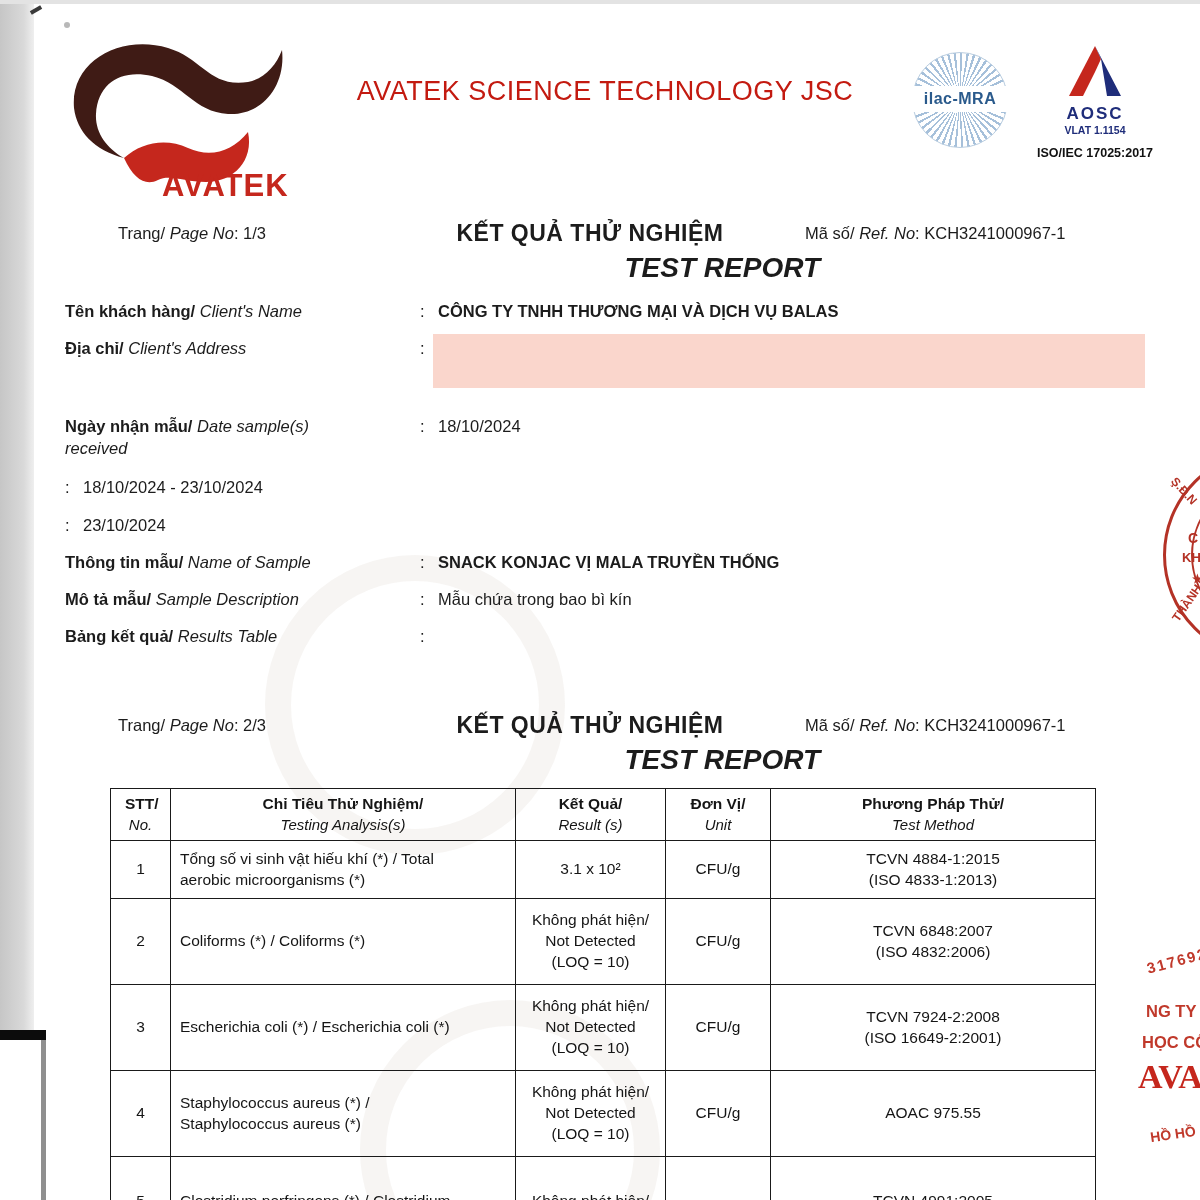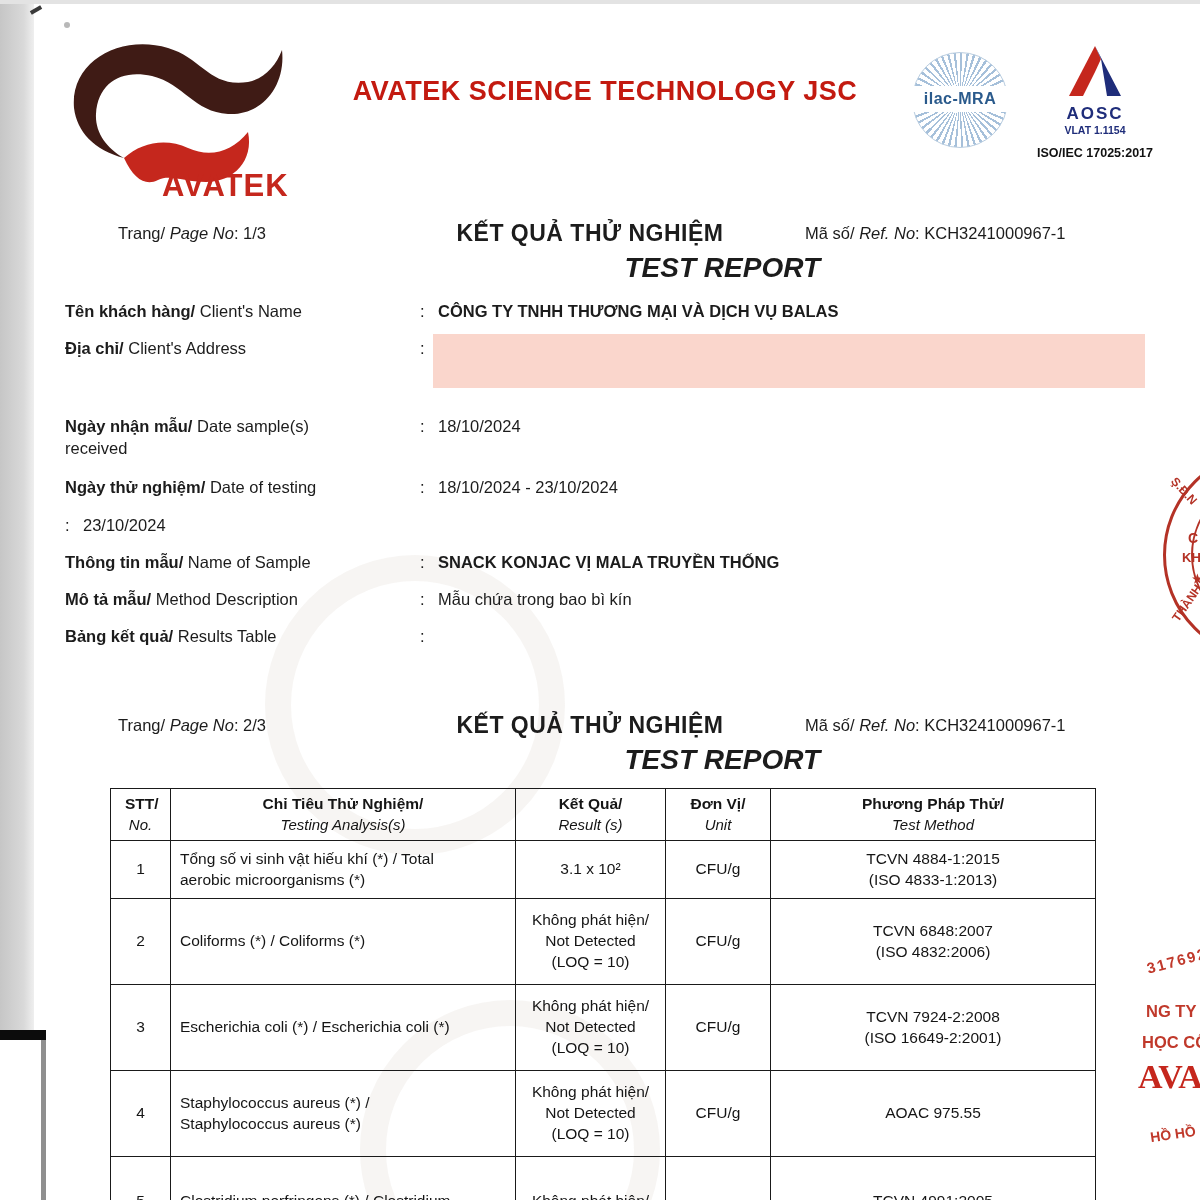--- a/index.html
+++ b/index.html
@@ -23,21 +23,21 @@
   .corner-page { position:absolute; left:0; top:1030px; width:46px; height:170px; background:#fff;
     border-top:10px solid #0c0c0c; box-shadow:inset -5px 0 0 #8f8f8f; z-index:4; }
 
   .watermark { position:absolute; border-radius:50%; border:26px solid #f2f0ec; opacity:.65; z-index:0; }
   .wm1 { left:265px; top:555px; width:300px; height:300px; }
   .wm2 { left:360px; top:1000px; width:300px; height:300px; }
 
   
   .logo-svg { position:absolute; left:64px; top:30px; z-index:2; }
   .company-name { position:absolute; left:310px; top:76px; width:590px; text-align:center;
-    font-size:27px; font-weight:bold; color:#c31a10; letter-spacing:.5px; z-index:2; }
+    font-size:27px; font-weight:normal; color:#c31a10; letter-spacing:.5px; z-index:2; }
   .company-sub { position:absolute; left:290px; top:112px; width:630px; text-align:center;
     font-size:21px; font-weight:bold; color:#3f1407; z-index:2; }
 
   .ilac { position:absolute; left:912px; top:52px; width:96px; height:96px; z-index:2; }
   .ilac-circle { position:absolute; inset:0; border-radius:50%;
     background:repeating-conic-gradient(#a6c0da 0deg 3deg, #ffffff 3deg 8deg);
     border:1px solid #b9cde0; }
   .ilac-band { position:absolute; left:-4px; right:-4px; top:34px; height:26px; background:#fff;
     text-align:center; font-size:16px; font-weight:bold; color:#2a5a8c; line-height:26px;
     letter-spacing:.5px; }
@@ -55,21 +55,21 @@
     font-size:28px; font-weight:bold; font-style:italic; }
   .blk-ref { position:absolute; left:805px; font-size:16.5px; }
   .it { font-style:italic; }
 
   
   .fields { position:absolute; left:65px; top:300px; width:1080px; z-index:1; }
   .field-row { display:flex; align-items:flex-start; line-height:22px; font-size:16.5px;
     margin-bottom:15px; position:relative; }
   .f-label { width:355px; flex:0 0 355px; }
   .lv { font-weight:bold; }
-  .le { white-space:pre-line; }
+  .le { font-style:italic; white-space:pre-line; }
   .f-sep { width:18px; flex:0 0 18px; }
   .f-value { flex:1; white-space:pre-line; }
   .f-value.strong { font-weight:bold; }
   .row-address { margin-bottom:56px;justify-content:center; }
   .row-received { margin-bottom:17px; }
   .row-testing { margin-bottom:16px; }
   .redact-box { position:absolute; left:368px; top:-3px; width:712px; height:54px;
     background:#fad6cc; }
 
   
@@ -173,24 +173,20 @@
       <div class="f-label">
         <span class="lv">Ngày nhận mẫu/</span>
         <span class="le">Date sample(s)
 received</span>
       </div>
       <div class="f-sep">:</div>
       <div class="f-value">18/10/2024</div>
     </div>
 
     <div class="field-row row-testing">
-      <div class="f-label">
-        <span class="lv">Ngày thử nghiệm/</span>
-        <span class="le">Date of testing</span>
-      </div>
       <div class="f-sep">:</div>
       <div class="f-value">18/10/2024 - 23/10/2024</div>
     </div>
 
     <div class="field-row">
       <div class="f-sep">:</div>
       <div class="f-value">23/10/2024</div>
     </div>
 
     <div class="field-row">
@@ -198,21 +194,21 @@
         <span class="lv">Thông tin mẫu/</span>
         <span class="le">Name of Sample</span>
       </div>
       <div class="f-sep">:</div>
       <div class="f-value strong">SNACK KONJAC VỊ MALA TRUYỀN THỐNG</div>
     </div>
 
     <div class="field-row">
       <div class="f-label">
         <span class="lv">Mô tả mẫu/</span>
-        <span class="le">Method Description</span>
+        <span class="le">Sample Description</span>
       </div>
       <div class="f-sep">:</div>
       <div class="f-value">Mẫu chứa trong bao bì kín</div>
     </div>
 
     <div class="field-row">
       <div class="f-label">
         <span class="lv">Bảng kết quả/</span>
         <span class="le">Results Table</span>
       </div>

